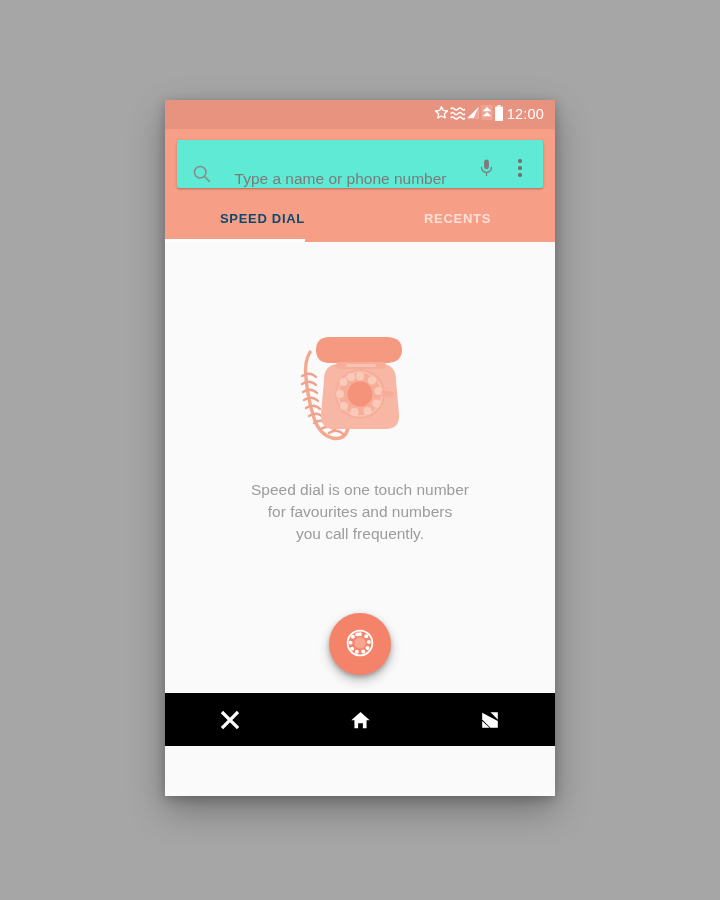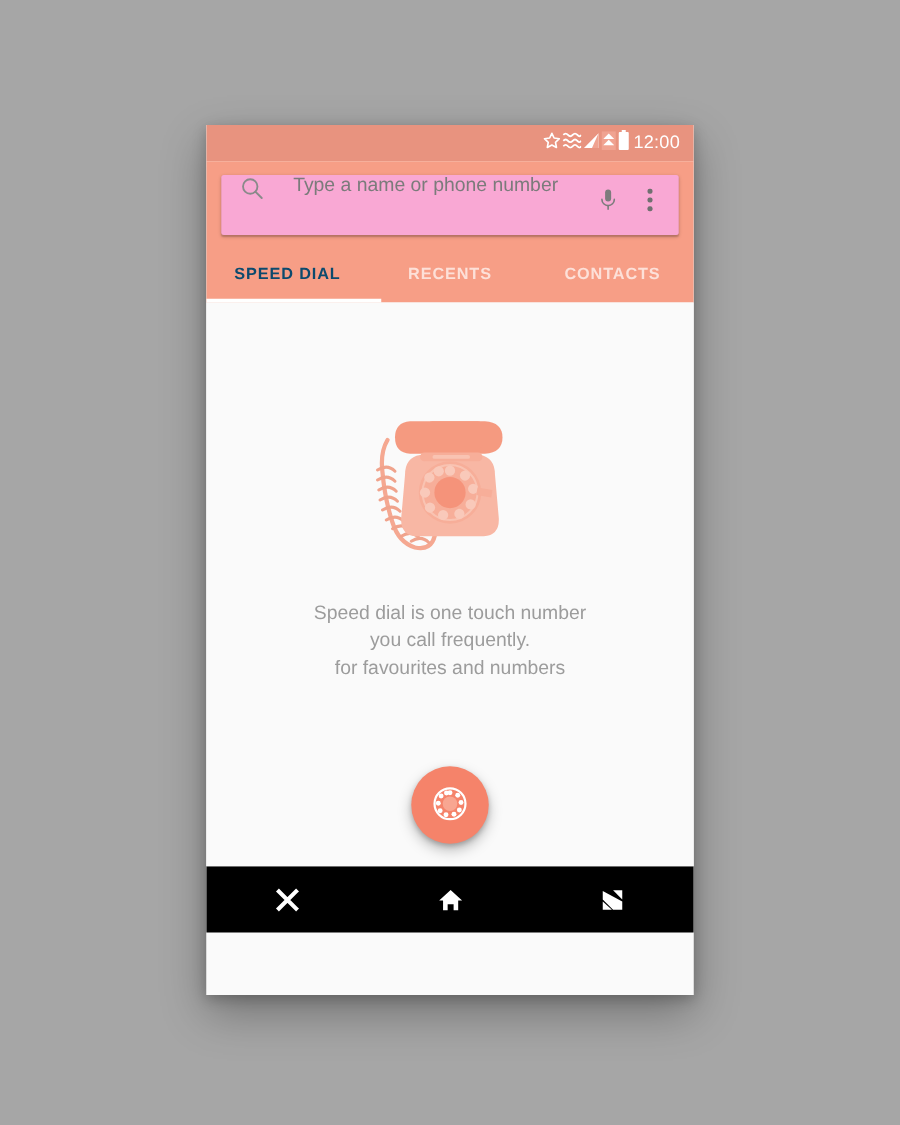--- a/index.html
+++ b/index.html
@@ -31,22 +31,22 @@
     color: #ffffff; font-size: 14.5px; letter-spacing: .2px;
     margin-left: 2px; line-height: 1;
   }
 
   
   #header { background: #f79e86; padding: 0; }
 
   
   #searchwrap { padding: 11px 12px 0 12px; }
   #searchbar {
-    height: 48px; background: #f9a8d4; border-radius: 2px;
-    display: flex; align-items: flex-start;
+    height: 48px; background: #5eead4; border-radius: 2px;
+    display: flex; align-items: flex-end;
     box-shadow: 0 1px 3px rgba(0,0,0,0.20), 0 1px 1px rgba(0,0,0,0.12);
     padding: 0 6px 0 14px;
   }
   #search-input {
     flex: 1; border: none; outline: none; background: transparent;
     font-family: "Liberation Sans", sans-serif;
     font-size: 15.5px; color: #5f5f5f; text-align: center;
     padding: 0 6px;
   }
   #search-input::placeholder { color: #7b7b7b; opacity: 1; }
@@ -168,21 +168,20 @@
               <span class="dot"></span>
               <span class="dot"></span>
             </span>
           </button>
         </div>
       </div>
 
       <div id="tabs">
         <div class="tab active">SPEED DIAL</div>
         <div class="tab">RECENTS</div>
-        <div class="tab">CONTACTS</div>
         <div id="tab-indicator"></div>
       </div>
     </div>
 
     <div id="content">
 
       <div id="illustration">
         <svg width="140" height="125" viewBox="0 0 140 125">
 
           <g fill="none" stroke="#f5a891" stroke-width="3.4" stroke-linecap="round">
@@ -224,22 +223,22 @@
             <circle cx="53.5" cy="54" r="4.1"></circle>
             <circle cx="61" cy="49" r="4.1"></circle>
           </g>
 
           <path d="M92 62 l12 2 l-1 6 l-12 -2 z" fill="#f7ae99"></path>
         </svg>
       </div>
 
       <div id="empty-text">
         <div>Speed dial is one touch number</div>
+        <div>for favourites and numbers</div>
         <div>you call frequently.</div>
-        <div>for favourites and numbers</div>
       </div>
 
       <button id="fab">
         <span>
           <svg width="30" height="30" viewBox="0 0 32 32">
             <circle cx="16" cy="16" r="13.2" fill="none" stroke="#ffffff" stroke-width="1.9"></circle>
             <circle cx="16" cy="16" r="6.2" fill="#f8a691"></circle>
             <g fill="#ffffff">
               <circle cx="16" cy="6.6" r="2.1"></circle>
               <circle cx="22.6" cy="8.8" r="2.1"></circle>

